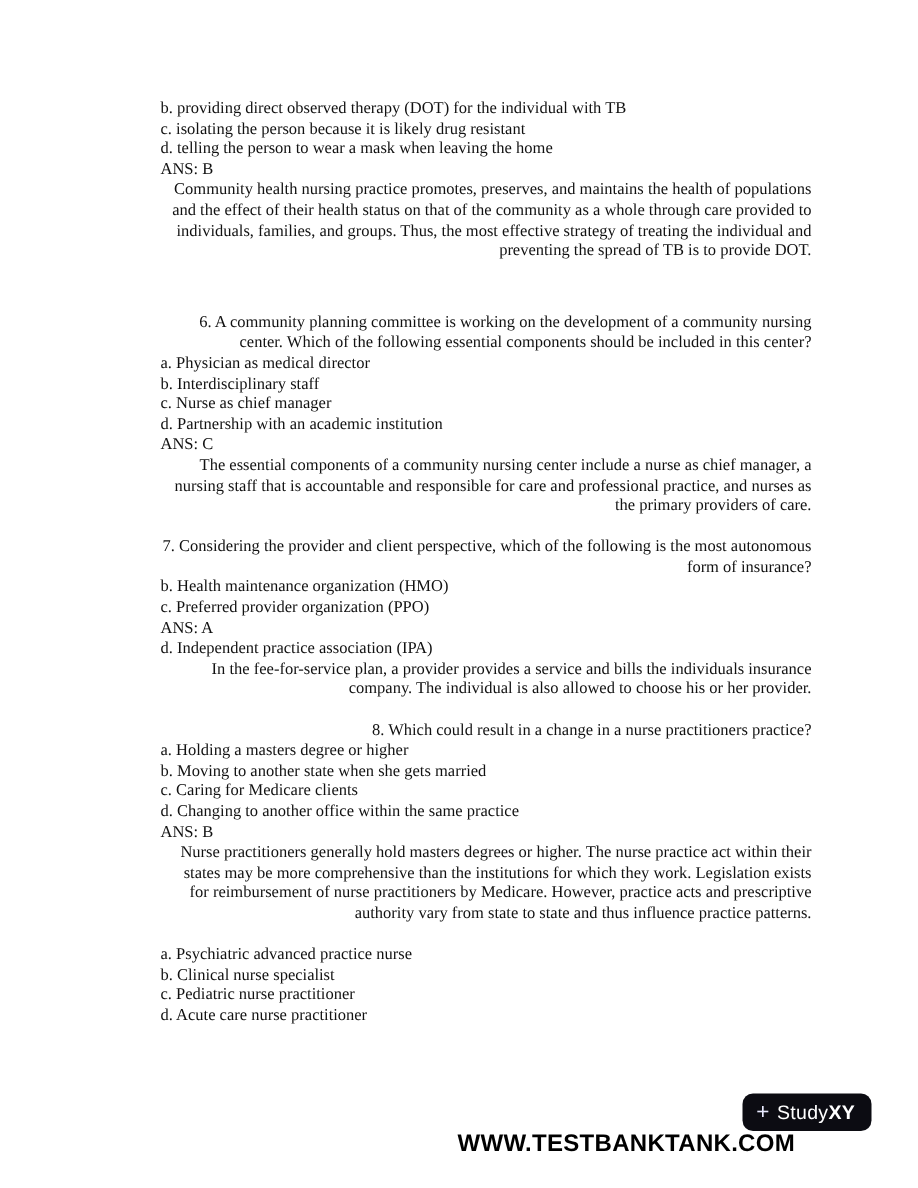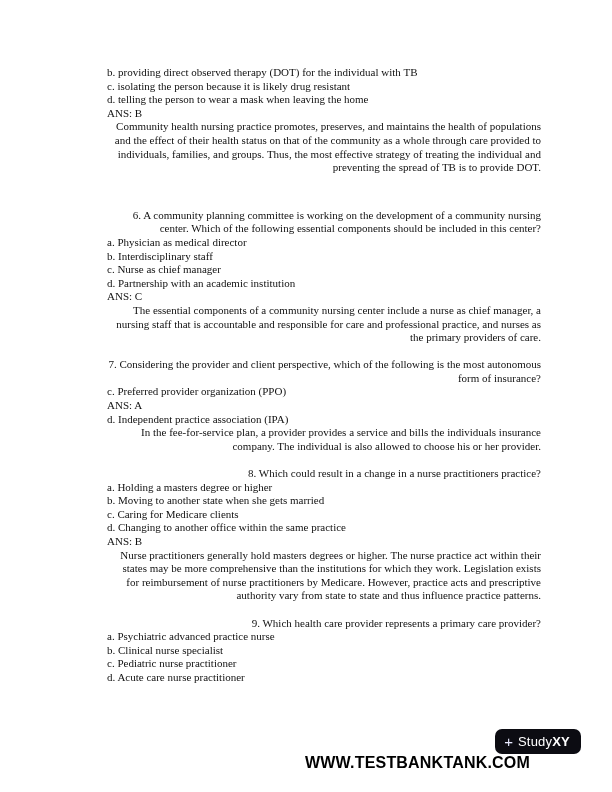--- a/index.html
+++ b/index.html
@@ -81,38 +81,38 @@
     <p>a. Physician as medical director</p>
     <p>b. Interdisciplinary staff</p>
     <p>c. Nurse as chief manager</p>
     <p>d. Partnership with an academic institution</p>
     <p>ANS: C</p>
     <p class="rationale">The essential components of a community nursing center include a nurse as chief manager, a nursing staff that is accountable and responsible for care and professional practice, and nurses as the primary providers of care.</p>
   </section>
 
   <section class="block">
     <p class="q">7. Considering the provider and client perspective, which of the following is the most autonomous form of insurance?</p>
+    <p>b. Health maintenance organization (HMO)</p>
     <p>c. Preferred provider organization (PPO)</p>
     <p>ANS: A</p>
     <p>d. Independent practice association (IPA)</p>
     <p class="rationale">In the fee-for-service plan, a provider provides a service and bills the individuals insurance company. The individual is also allowed to choose his or her provider.</p>
   </section>
 
   <section class="block">
     <p class="q">8. Which could result in a change in a nurse practitioners practice?</p>
     <p>a. Holding a masters degree or higher</p>
     <p>b. Moving to another state when she gets married</p>
     <p>c. Caring for Medicare clients</p>
     <p>d. Changing to another office within the same practice</p>
     <p>ANS: B</p>
     <p class="rationale">Nurse practitioners generally hold masters degrees or higher. The nurse practice act within their states may be more comprehensive than the institutions for which they work. Legislation exists for reimbursement of nurse practitioners by Medicare. However, practice acts and prescriptive authority vary from state to state and thus influence practice patterns.</p>
   </section>
 
   <section class="block">
-    <p class="q">9. Which health care provider represents a primary care provider?</p>
     <p>a. Psychiatric advanced practice nurse</p>
     <p>b. Clinical nurse specialist</p>
     <p>c. Pediatric nurse practitioner</p>
     <p>d. Acute care nurse practitioner</p>
   </section>
 
 </div>
 
 <div class="brand-badge">
   <span class="plus-glyph"></span>

